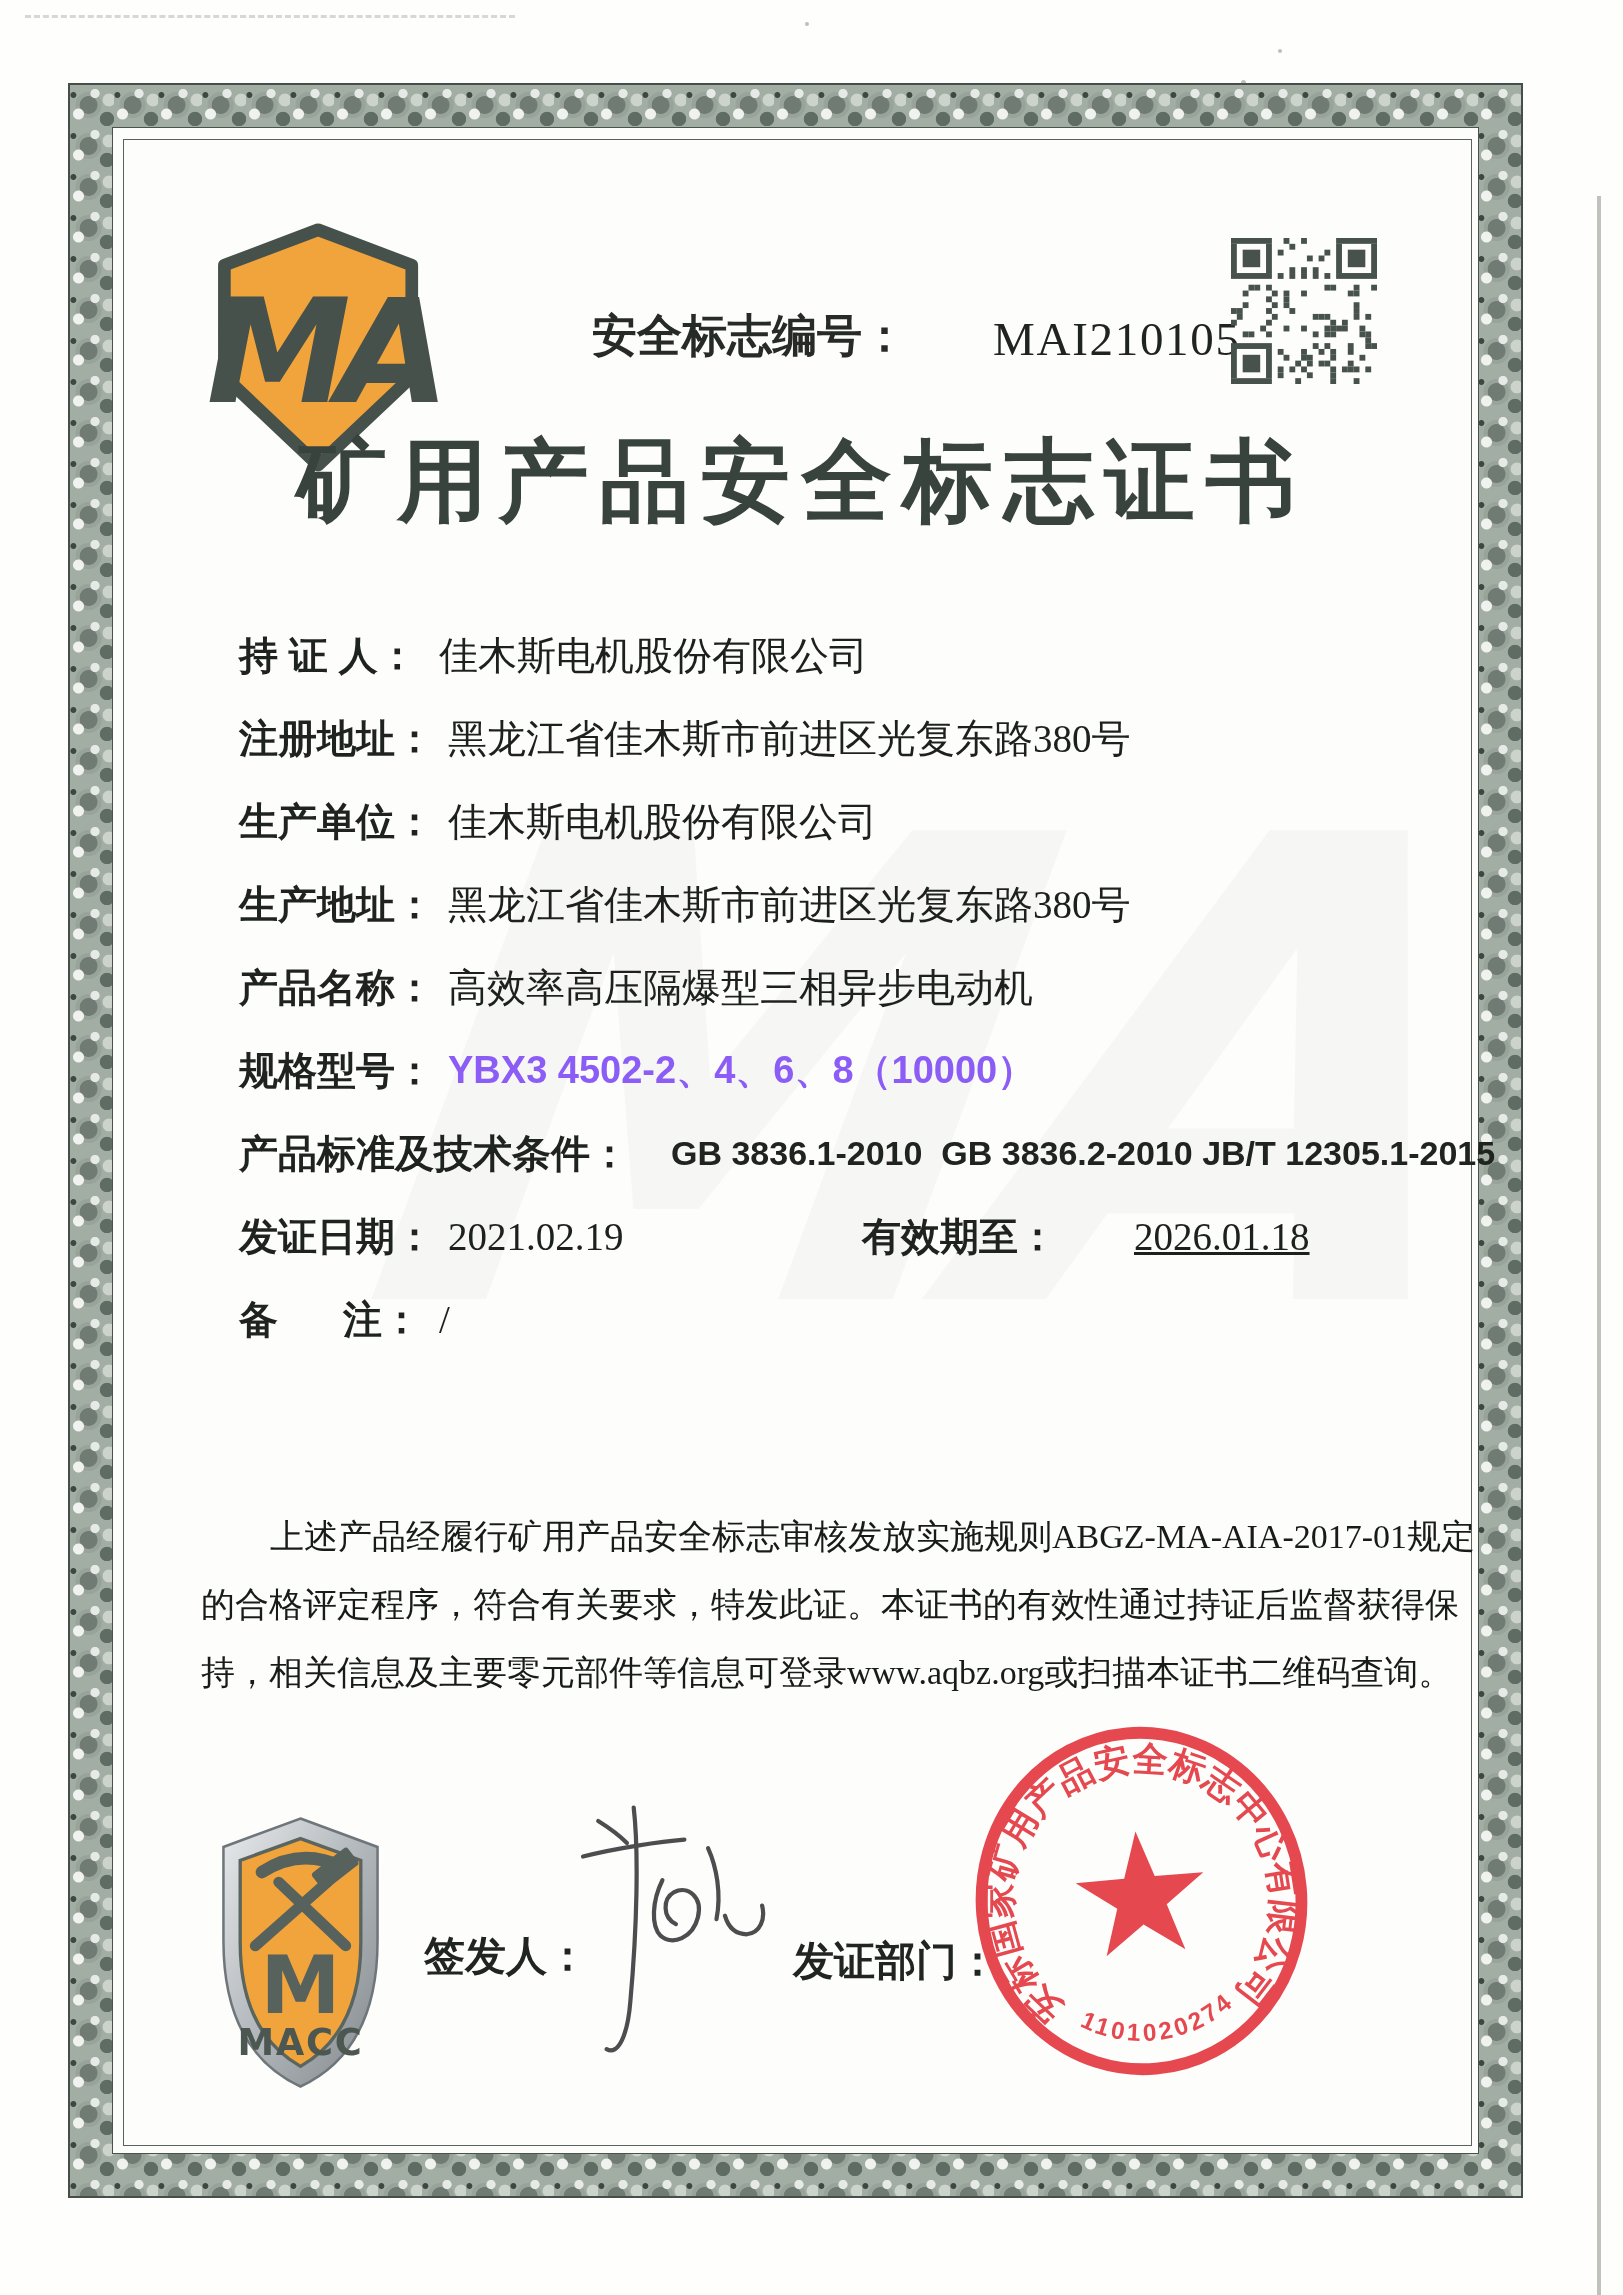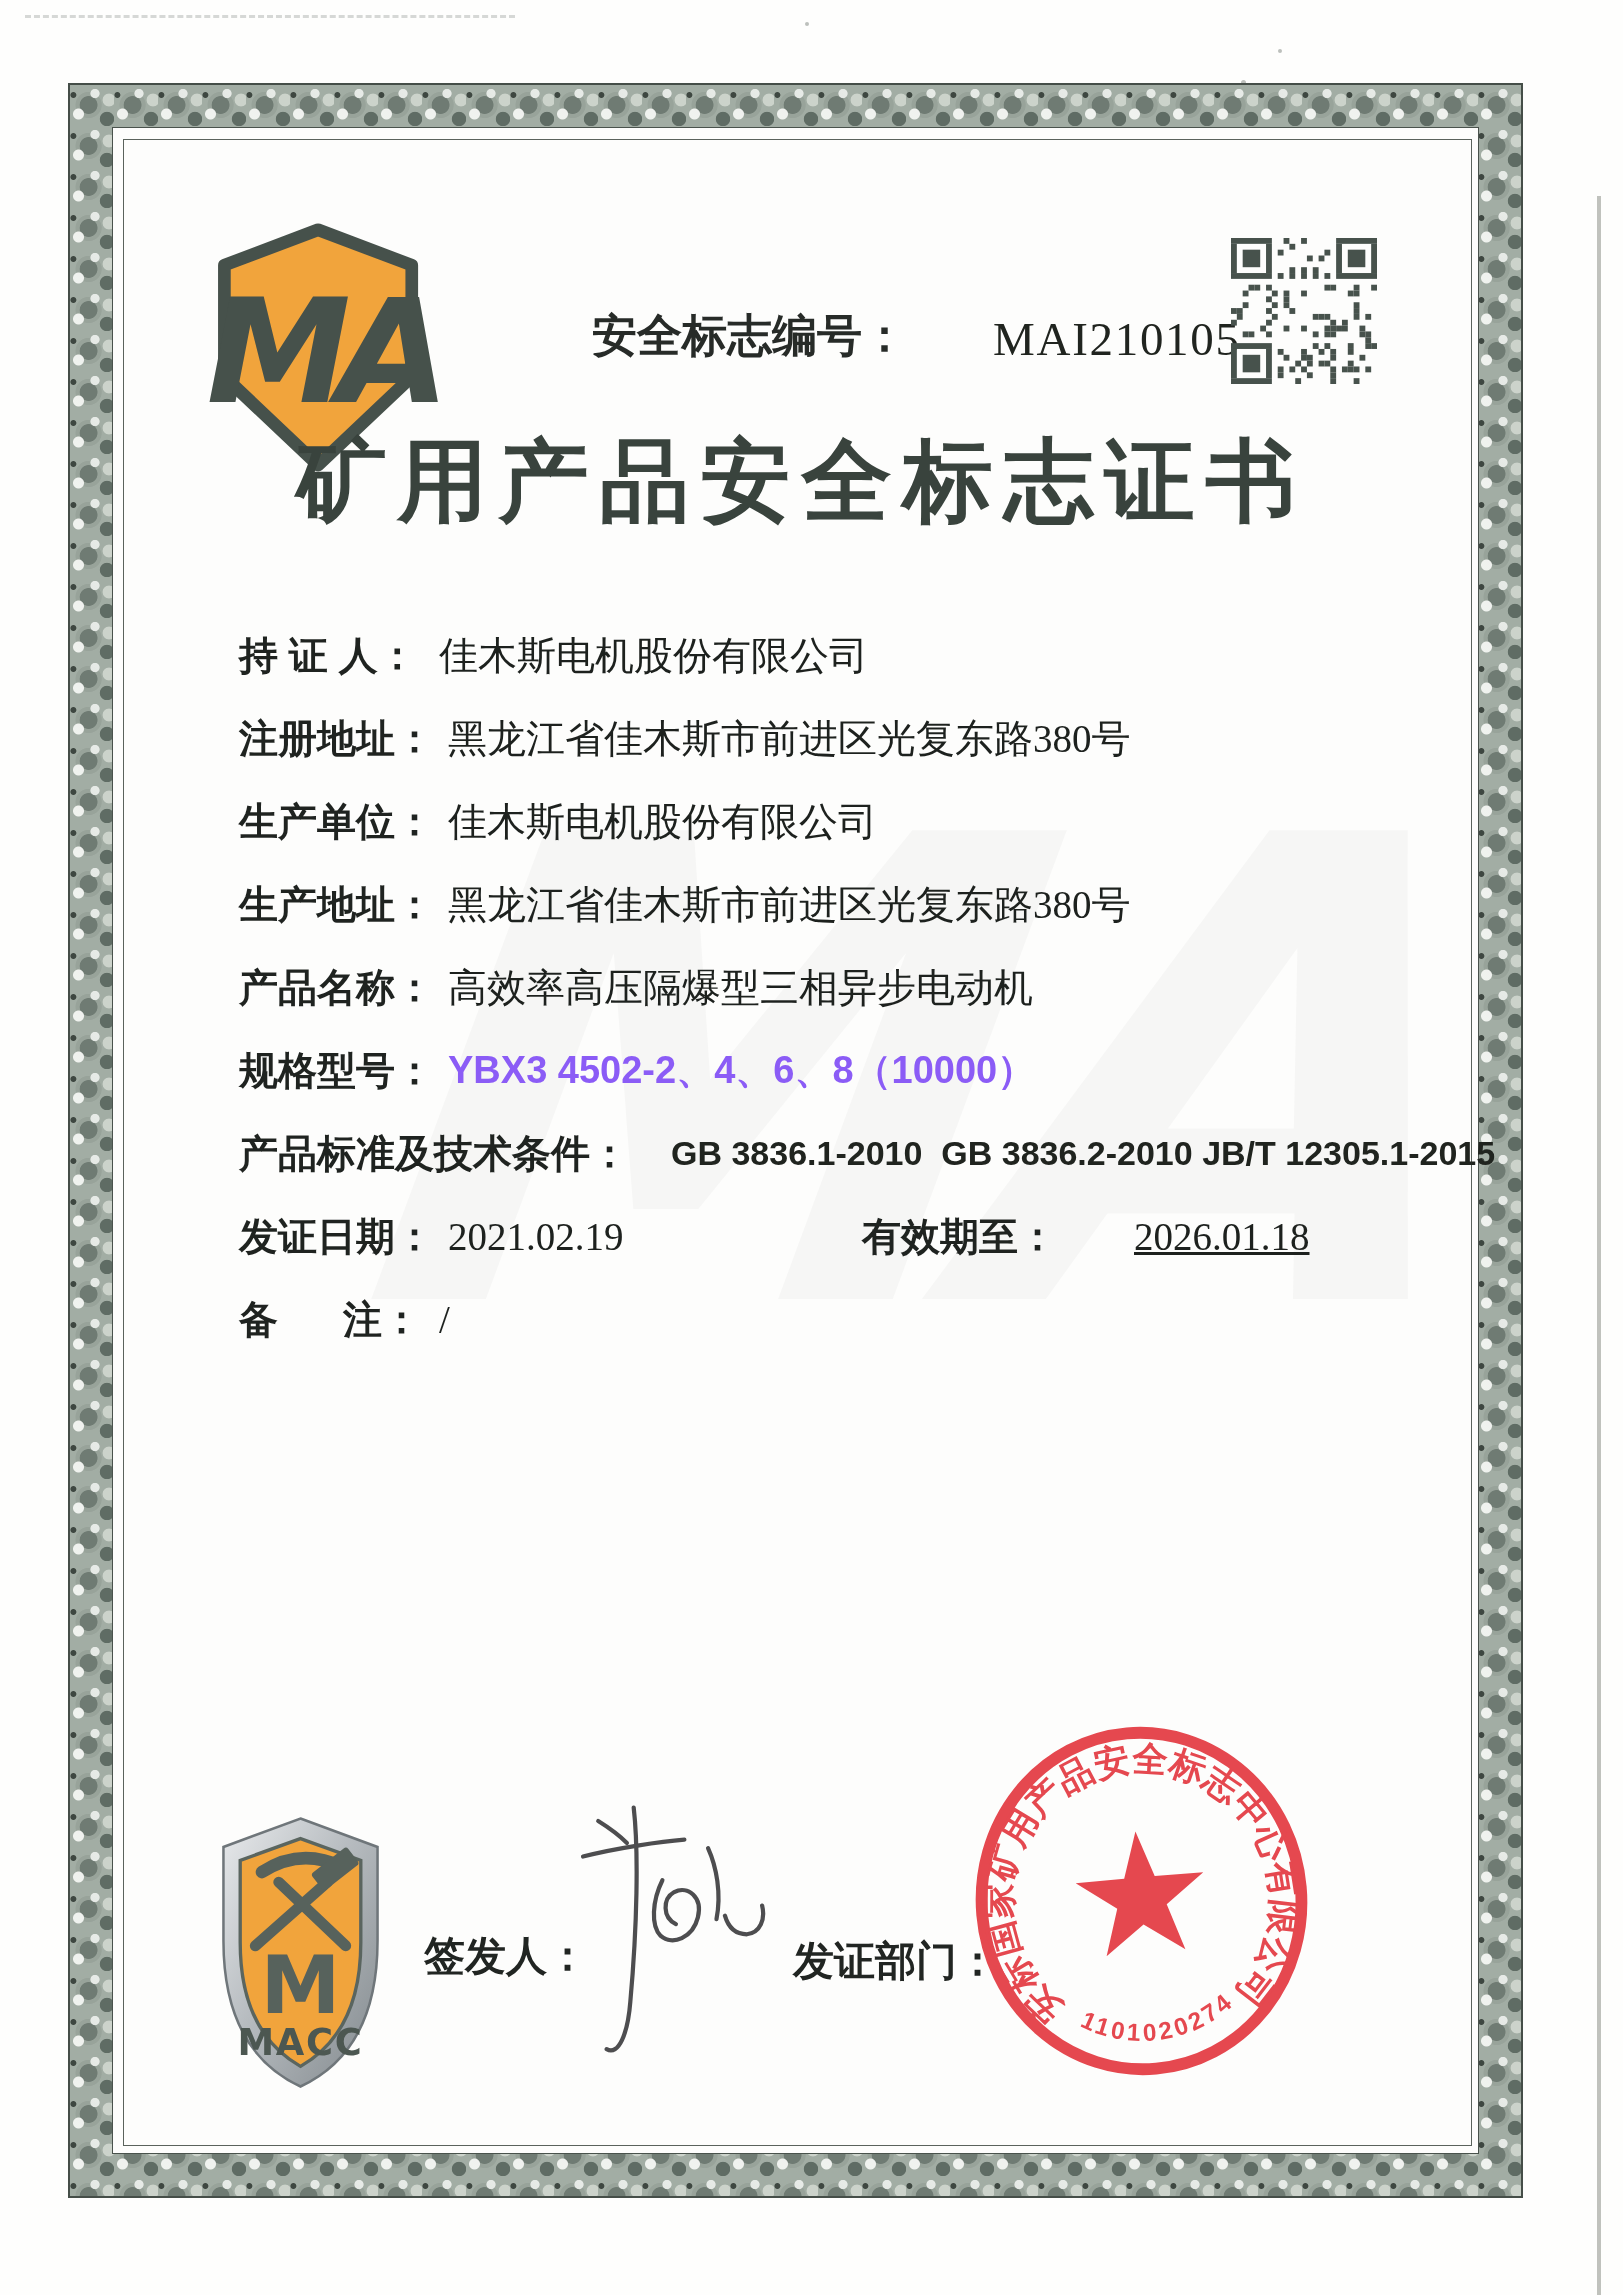--- a/index.html
+++ b/index.html
@@ -256,20 +256,25 @@
       <span class="fv">2021.02.19</span>
       <span class="fl l2">有效期至：</span>
       <span class="fv v2">2026.01.18</span>
     </div>
     <div class="frow">
       <span class="fl">备      注：</span>
       <span class="fv">/</span>
     </div>
   </div>
 
+  <div class="paragraph">
+    <div class="para-line first">上述产品经履行矿用产品安全标志审核发放实施规则ABGZ-MA-AIA-2017-01规定</div>
+    <div class="para-line">的合格评定程序，符合有关要求，特发此证。本证书的有效性通过持证后监督获得保</div>
+    <div class="para-line">持，相关信息及主要零元部件等信息可登录www.aqbz.org或扫描本证书二维码查询。</div>
+  </div>
 
   <svg class="macc" viewBox="0 0 240 332">
     <defs>
       <linearGradient id="silver" x1="0" y1="0" x2="1" y2="1">
         <stop offset="0" stop-color="#e8eaec"></stop>
         <stop offset="0.45" stop-color="#b7bcc0"></stop>
         <stop offset="1" stop-color="#82898d"></stop>
       </linearGradient>
     </defs>
     <path d="M120,6 L212,40 L212,152 C212,246 176,300 120,326 C64,300 28,246 28,152 L28,40 Z" fill="url(#silver)" stroke="#6f767a" stroke-width="3"></path>

